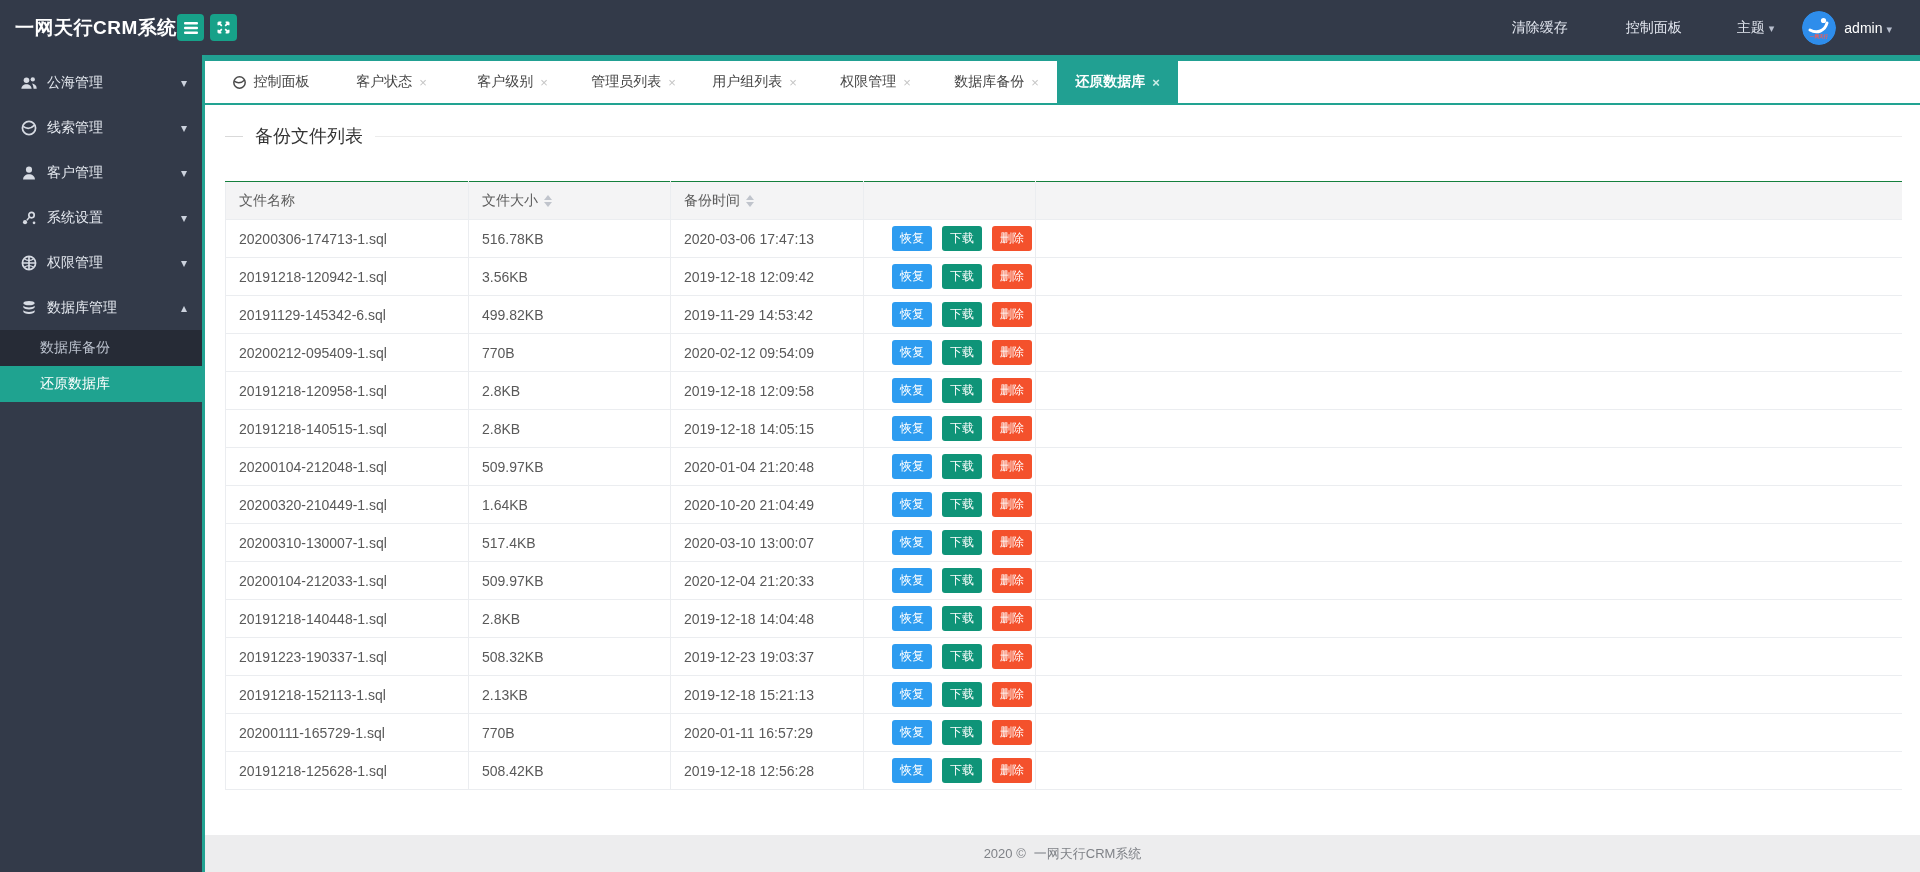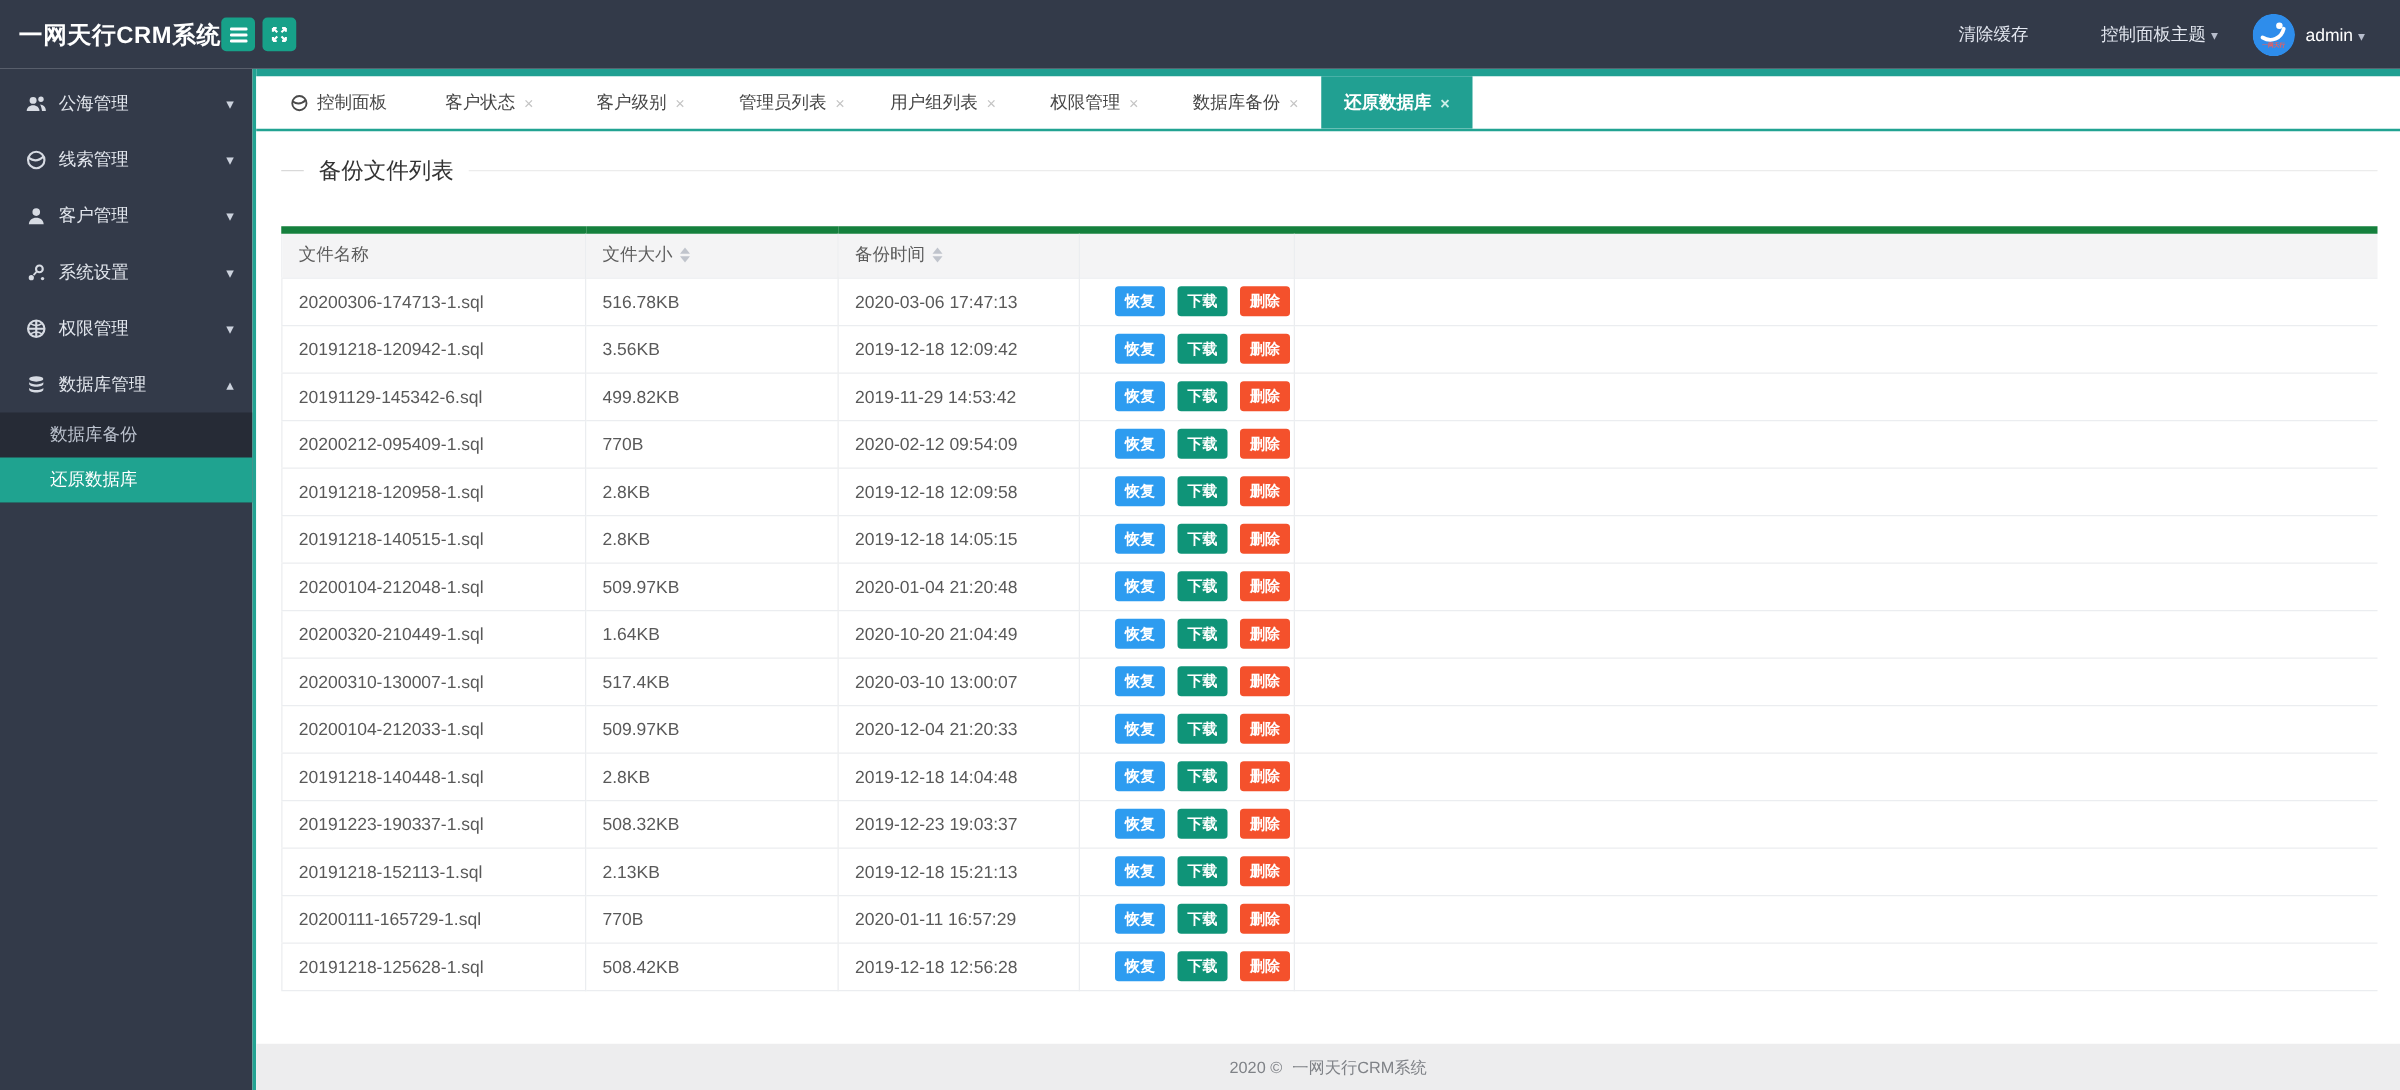--- a/index.html
+++ b/index.html
@@ -6,21 +6,21 @@
   html,body { width:1920px; height:872px; overflow:hidden; font-family:"Liberation Sans","DejaVu Sans",sans-serif; background:#fff; }
   body { display:flex; flex-direction:column; }
 
   
   .topbar { height:55px; background:#333a49; display:flex; align-items:center; flex:0 0 55px; position:relative; z-index:5; }
   .logo { width:177px; padding-left:15px; color:#fff; font-size:19px; font-weight:bold; letter-spacing:.5px; white-space:nowrap; }
   .tgl-btn { width:27px; height:27px; border:none; border-radius:4px; background:#17a189; margin-right:6px; display:flex; align-items:center; justify-content:center; cursor:pointer; }
   .tgl-btn svg { display:block; }
   .top-right { margin-left:auto; display:flex; align-items:center; padding-right:28px; }
   .top-link { color:#e3e7f0; font-size:14px; margin-left:58px; cursor:pointer; white-space:nowrap;font-family:Liberation Serif, serif; }
-  .top-theme { color:#e3e7f0; font-size:14px; cursor:pointer; white-space:nowrap; }
+  .top-theme { color:#e3e7f0; font-size:14px; margin-left:55px; cursor:pointer; white-space:nowrap; }
   .caret { font-size:11px; color:#b7bdcc; margin-left:4px; }
   .avatar { width:34px; height:34px; border-radius:50%; margin-left:28px; overflow:hidden; flex:0 0 34px; cursor:pointer; }
   .user-name { color:#fff; font-size:14px; margin-left:8px; cursor:pointer; }
 
   
   .shell { flex:1; display:flex; min-height:0;justify-content:flex-end; }
 
   
   .sidebar { width:202px; flex:0 0 202px; background:#333a49; padding-top:5px; overflow:hidden; }
   .side-item { height:45px; display:flex; align-items:center; position:relative; color:#e3e7ee; font-size:14px; cursor:pointer; }
@@ -43,31 +43,31 @@
   .content-inner { flex:1; min-height:0; overflow:hidden; padding:20px 18px 0 20px; }
 
   .heading-row { display:flex; align-items:center; height:22px; margin-bottom:34px; }
   .heading-row .dash { width:18px; border-top:1px solid #d9d9d9; }
   .heading-title { font-size:18px; color:#333; margin:0 12px; white-space:nowrap; }
   .heading-row .rule { flex:1; border-top:1px solid #ececec; }
 
   
   table.backup { width:100%; border-collapse:collapse; table-layout:fixed; border-left:1px solid #ebedf0; }
   .backup th, .backup td { height:38px; padding:0 5px 0 13px; font-size:14px; font-weight:normal; text-align:left; border-bottom:1px solid #ebedf0; white-space:nowrap; overflow:hidden; }
-  .backup th { background:#f4f4f5; color:#5c5c5c; border-top:6px solid #15803d; }
+  .backup th { background:#f4f4f5; color:#5c5c5c; border-top:1px solid #15803d; }
   .backup td { color:#595959; }
   .backup th:not(:last-child), .backup td:not(:last-child) { border-right:1px solid #ebedf0; }
   .col-name{width:243px;} .col-size{width:202px;} .col-time{width:193px;} .col-act{width:172px;}
   .th-label { display:inline-flex; align-items:center; gap:6px; }
   .sorter { display:inline-flex; flex-direction:column; gap:2px; }
   .sorter i { width:0; height:0; border-left:4px solid transparent; border-right:4px solid transparent; display:block; }
   .sorter .s-up { border-bottom:5px solid #c0c4cc; }
   .sorter .s-down { border-top:5px solid #c0c4cc; }
   .act-cell { padding-left:28px !important; }
-  .row-btn { display:inline-block; border:none; border-radius:3px; color:#fff; font-size:12px; padding:5px 8px; margin-right:10px; cursor:pointer; font-family:inherit; line-height:1.2;font-weight:bold; }
+  .row-btn { display:inline-block; border:none; border-radius:3px; color:#fff; font-size:12px; padding:5px 8px; margin-right:10px; cursor:pointer; font-family:inherit; line-height:1.2; }
 
   
   .footer { flex:0 0 37px; background:#ededee; display:flex; align-items:center; justify-content:center; gap:8px; font-size:13px; color:#7f8287; }
 </style>
 </head>
 <body>
 
 <header class="topbar">
   <div class="logo">一网天行CRM系统</div>
   <button class="tgl-btn">

